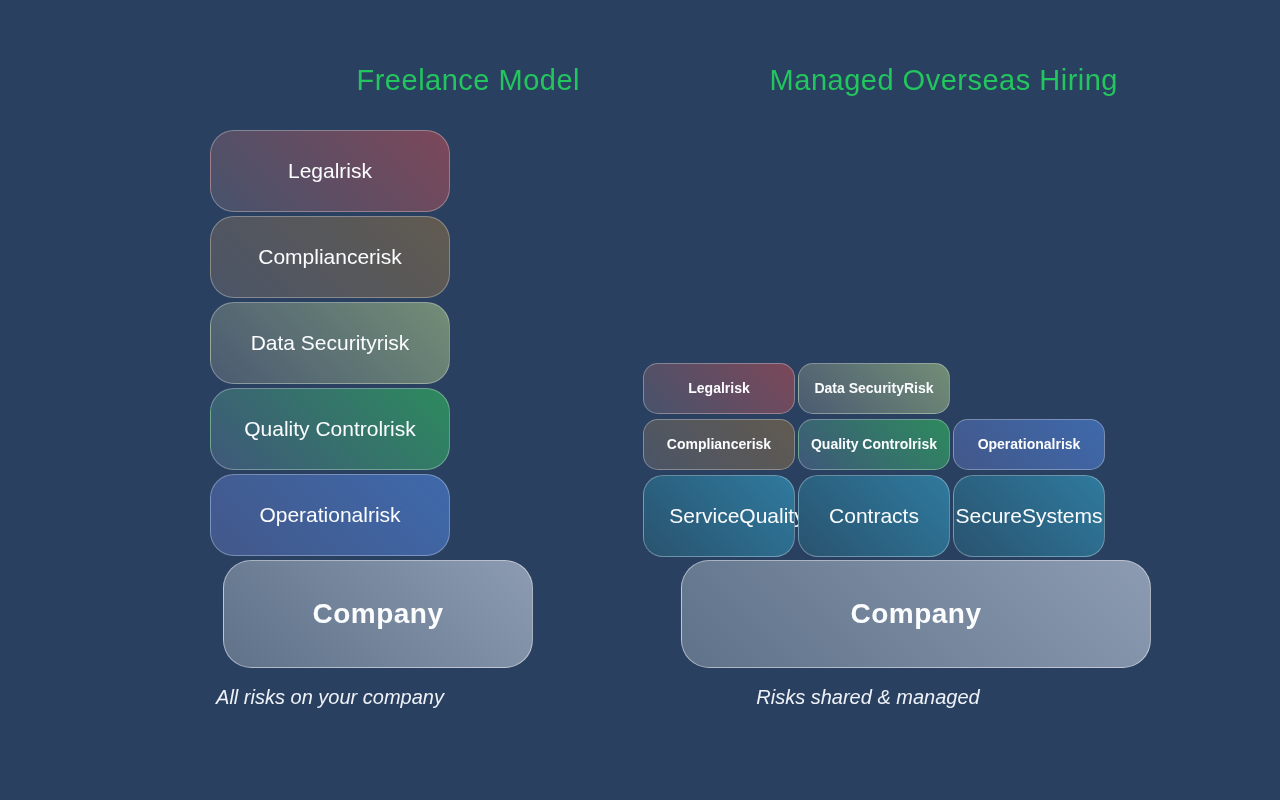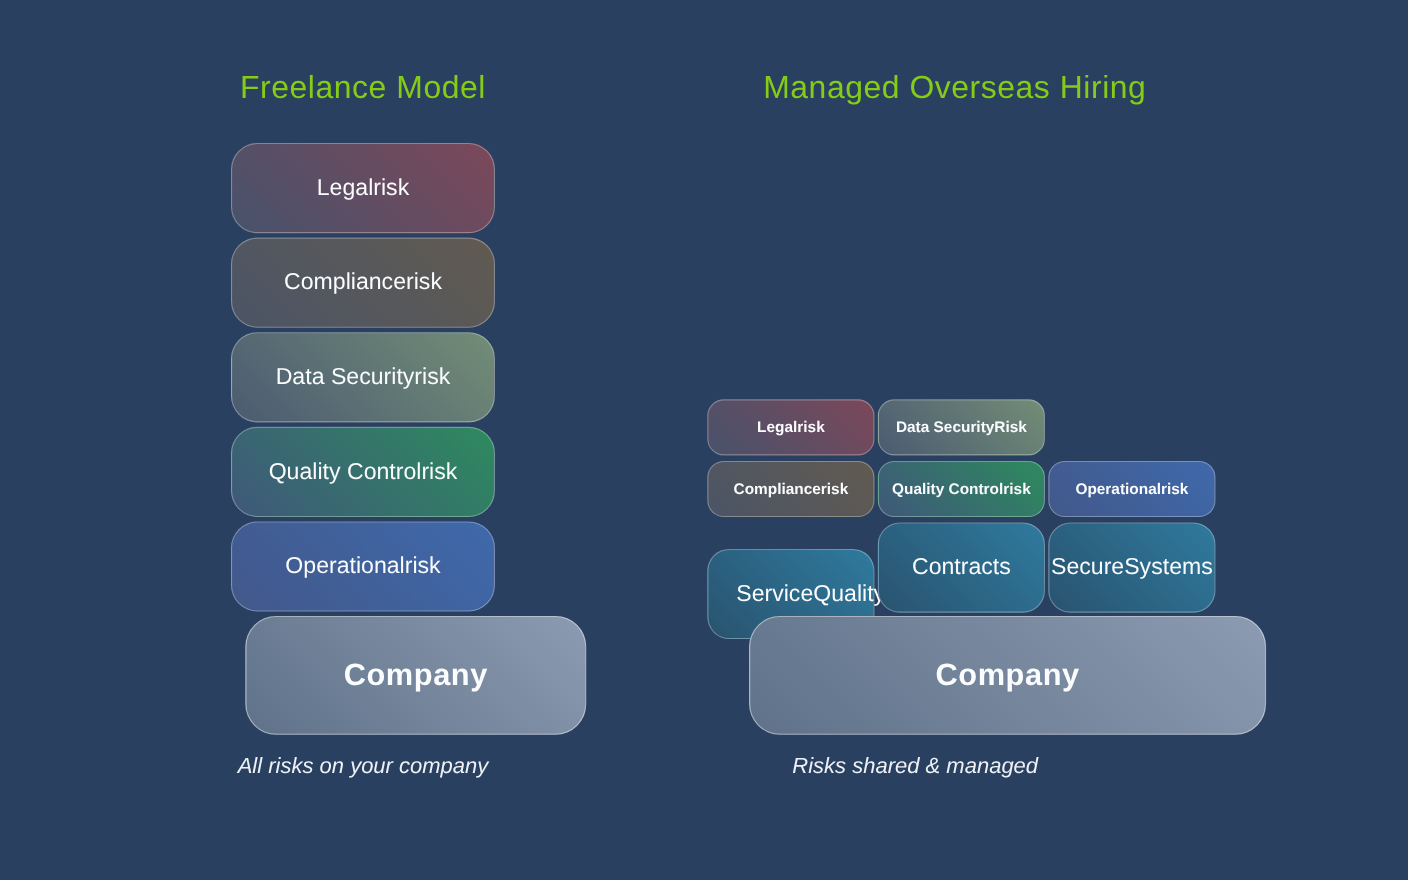--- a/index.html
+++ b/index.html
@@ -2,22 +2,22 @@
 <html><head>
 <meta charset="utf-8">
 <style>
   html,body{margin:0;padding:0;background:#1e2e46;}
   .page{
     position:relative;width:1280px;height:800px;overflow:hidden;
     background:#2a4060;
     font-family:"Liberation Sans",sans-serif;color:#ffffff;
   }
   .title{
-    position:absolute;text-align:center;
-    font-size:29px;font-weight:500;letter-spacing:.5px;color:#84cc16;
+    position:absolute;text-align:right;
+    font-size:29px;font-weight:500;letter-spacing:.5px;color:#22c55e;
   }
   .box{
     position:absolute;box-sizing:border-box;
     display:flex;flex-direction:row;align-items:center;justify-content:center;
     text-align:center;color:#fbfcfe;
     border:1px solid rgba(255,255,255,.30);
   }
   .stack-box{
     left:210px;width:240px;height:82px;border-radius:24px;
     font-size:21px;font-weight:500;line-height:1.15;
@@ -93,31 +93,31 @@
   </div>
   <div class="box small-box" style="left: 798px; top: 419px; background: linear-gradient(45deg, rgb(63, 88, 122), rgb(45, 138, 94));">
     <span class="line">Quality Control</span>
     <span class="line">risk</span>
   </div>
   <div class="box small-box" style="left: 953px; top: 419px; background: linear-gradient(45deg, rgb(66, 88, 138), rgb(63, 105, 171));">
     <span class="line">Operational</span>
     <span class="line">risk</span>
   </div>
 
-  <div class="box mit-box" style="left: 643px; top: 499px; background: linear-gradient(45deg, rgb(41, 83, 111), rgb(47, 122, 158)); padding-left: 36px;">
+  <div class="box mit-box" style="left: 643px; top: 475px; background: linear-gradient(45deg, rgb(41, 83, 111), rgb(47, 122, 158)); padding-left: 36px;">
     <span class="line">Service</span>
     <span class="line">Quality</span>
   </div>
   <div class="box mit-box" style="left: 798px; top: 475px; background: linear-gradient(45deg, rgb(41, 83, 111), rgb(47, 122, 158));">
     <span class="line">Contracts</span>
   </div>
   <div class="box mit-box" style="left: 953px; top: 475px; background: linear-gradient(45deg, rgb(41, 83, 111), rgb(47, 122, 158));">
     <span class="line">Secure</span>
     <span class="line">Systems</span>
   </div>
 
   <div class="box company-box" style="left: 633px; top: 560px; width: 470px; background: linear-gradient(45deg, rgb(95, 114, 137), rgb(140, 155, 177));">
     <span class="line">Company</span>
   </div>
 
-  <div class="caption" style="left:582px;top:686px;width:500px;">Risks shared &amp; managed</div>
+  <div class="caption" style="left:618px;top:686px;width:500px;">Risks shared &amp; managed</div>
 
 </div>
 
 </body></html>

